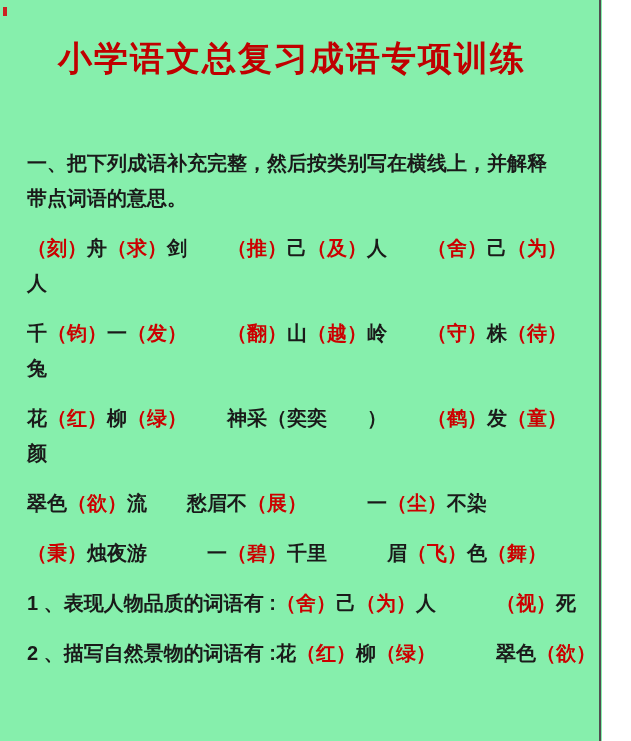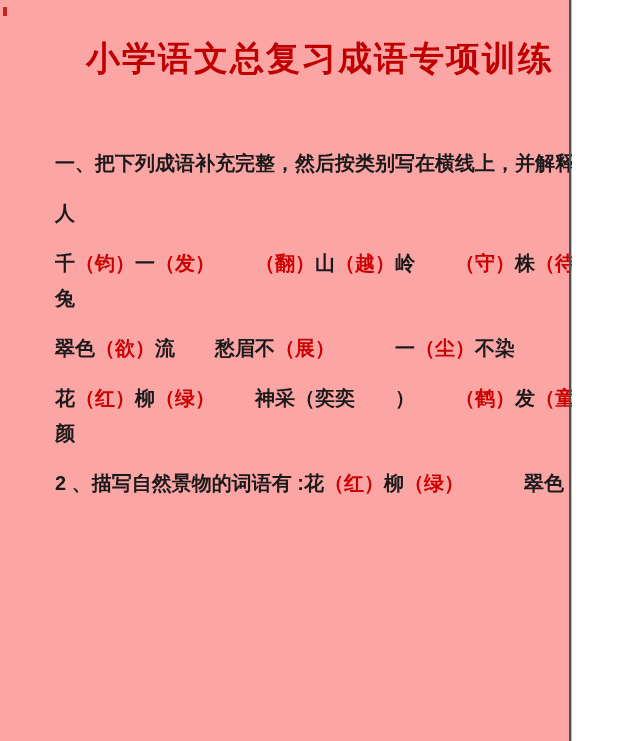--- a/index.html
+++ b/index.html
@@ -11,24 +11,23 @@
   }
   html,body{margin:0;padding:0;}
   body{
     width:631px;height:741px;
     background:#ffffff;
     font-family:"Liberation Sans",sans-serif;
     overflow:hidden;
   }
   .page{
     position:relative;
-    width:544px;height:741px;
-    background:#fca5a5;
+    width:602px;height:741px;
+    background:#86efac;
     overflow:hidden;
-    padding-left:28px;
   }
   .corner-mark{
     position:absolute;
     left:3px;top:7px;
     width:4px;height:9px;
     background:var(--mark-red);
   }
   .right-edge{
     position:absolute;
     top:0;right:1px;
@@ -66,34 +65,40 @@
 
 <div class="page">
   <div class="corner-mark"></div>
   <div class="right-edge"></div>
 
   <div class="doc-title">小学语文总复习成语专项训练</div>
 
   <div class="exercise-body">
       <div class="para">
         <div class="line"><span class="seg black">一、把下列成语补充完整，然后按类别写在横线上，并解释</span></div>
+        <div class="line"><span class="seg black">带点词语的意思。</span></div>
       </div>
       <div class="para">
+        <div class="line"><span class="seg red">（刻）</span><span class="seg black">舟</span><span class="seg red">（求）</span><span class="seg black">剑　　</span><span class="seg red">（推）</span><span class="seg black">己</span><span class="seg red">（及）</span><span class="seg black">人　　</span><span class="seg red">（舍）</span><span class="seg black">己</span><span class="seg red">（为）</span></div>
         <div class="line"><span class="seg black">人</span></div>
       </div>
       <div class="para">
         <div class="line"><span class="seg black">千</span><span class="seg red">（钧）</span><span class="seg black">一</span><span class="seg red">（发）</span><span class="seg black">　　</span><span class="seg red">（翻）</span><span class="seg black">山</span><span class="seg red">（越）</span><span class="seg black">岭　　</span><span class="seg red">（守）</span><span class="seg black">株</span><span class="seg red">（待）</span></div>
         <div class="line"><span class="seg black">兔</span></div>
       </div>
       <div class="para">
-        <div class="line"><span class="seg black">翠色</span><span class="seg red">（欲）</span><span class="seg black">流　　愁眉不</span><span class="seg red">（展）</span><span class="seg black">　　　一</span><span class="seg red">（尘）</span><span class="seg black">不染</span></div>
-      </div>
-      <div class="para">
         <div class="line"><span class="seg black">花</span><span class="seg red">（红）</span><span class="seg black">柳</span><span class="seg red">（绿）</span><span class="seg black">　　神采（奕奕　　）　　</span><span class="seg red">（鹤）</span><span class="seg black">发</span><span class="seg red">（童）</span></div>
         <div class="line"><span class="seg black">颜</span></div>
       </div>
       <div class="para">
+        <div class="line"><span class="seg black">翠色</span><span class="seg red">（欲）</span><span class="seg black">流　　愁眉不</span><span class="seg red">（展）</span><span class="seg black">　　　一</span><span class="seg red">（尘）</span><span class="seg black">不染</span></div>
+      </div>
+      <div class="para">
+        <div class="line"><span class="seg red">（秉）</span><span class="seg black">烛夜游　　　一</span><span class="seg red">（碧）</span><span class="seg black">千里　　　眉</span><span class="seg red">（飞）</span><span class="seg black">色</span><span class="seg red">（舞）</span></div>
+      </div>
+      <div class="para">
+        <div class="line"><span class="seg black">1 、表现人物品质的词语有 :</span><span class="seg red">（舍）</span><span class="seg black">己</span><span class="seg red">（为）</span><span class="seg black">人　　　</span><span class="seg red">（视）</span><span class="seg black">死</span></div>
       </div>
       <div class="para">
         <div class="line"><span class="seg black">2 、描写自然景物的词语有 :花</span><span class="seg red">（红）</span><span class="seg black">柳</span><span class="seg red">（绿）</span><span class="seg black">　　　翠色</span><span class="seg red">（欲）</span></div>
       </div>
     </div>
 </div>
 
 </body></html>

